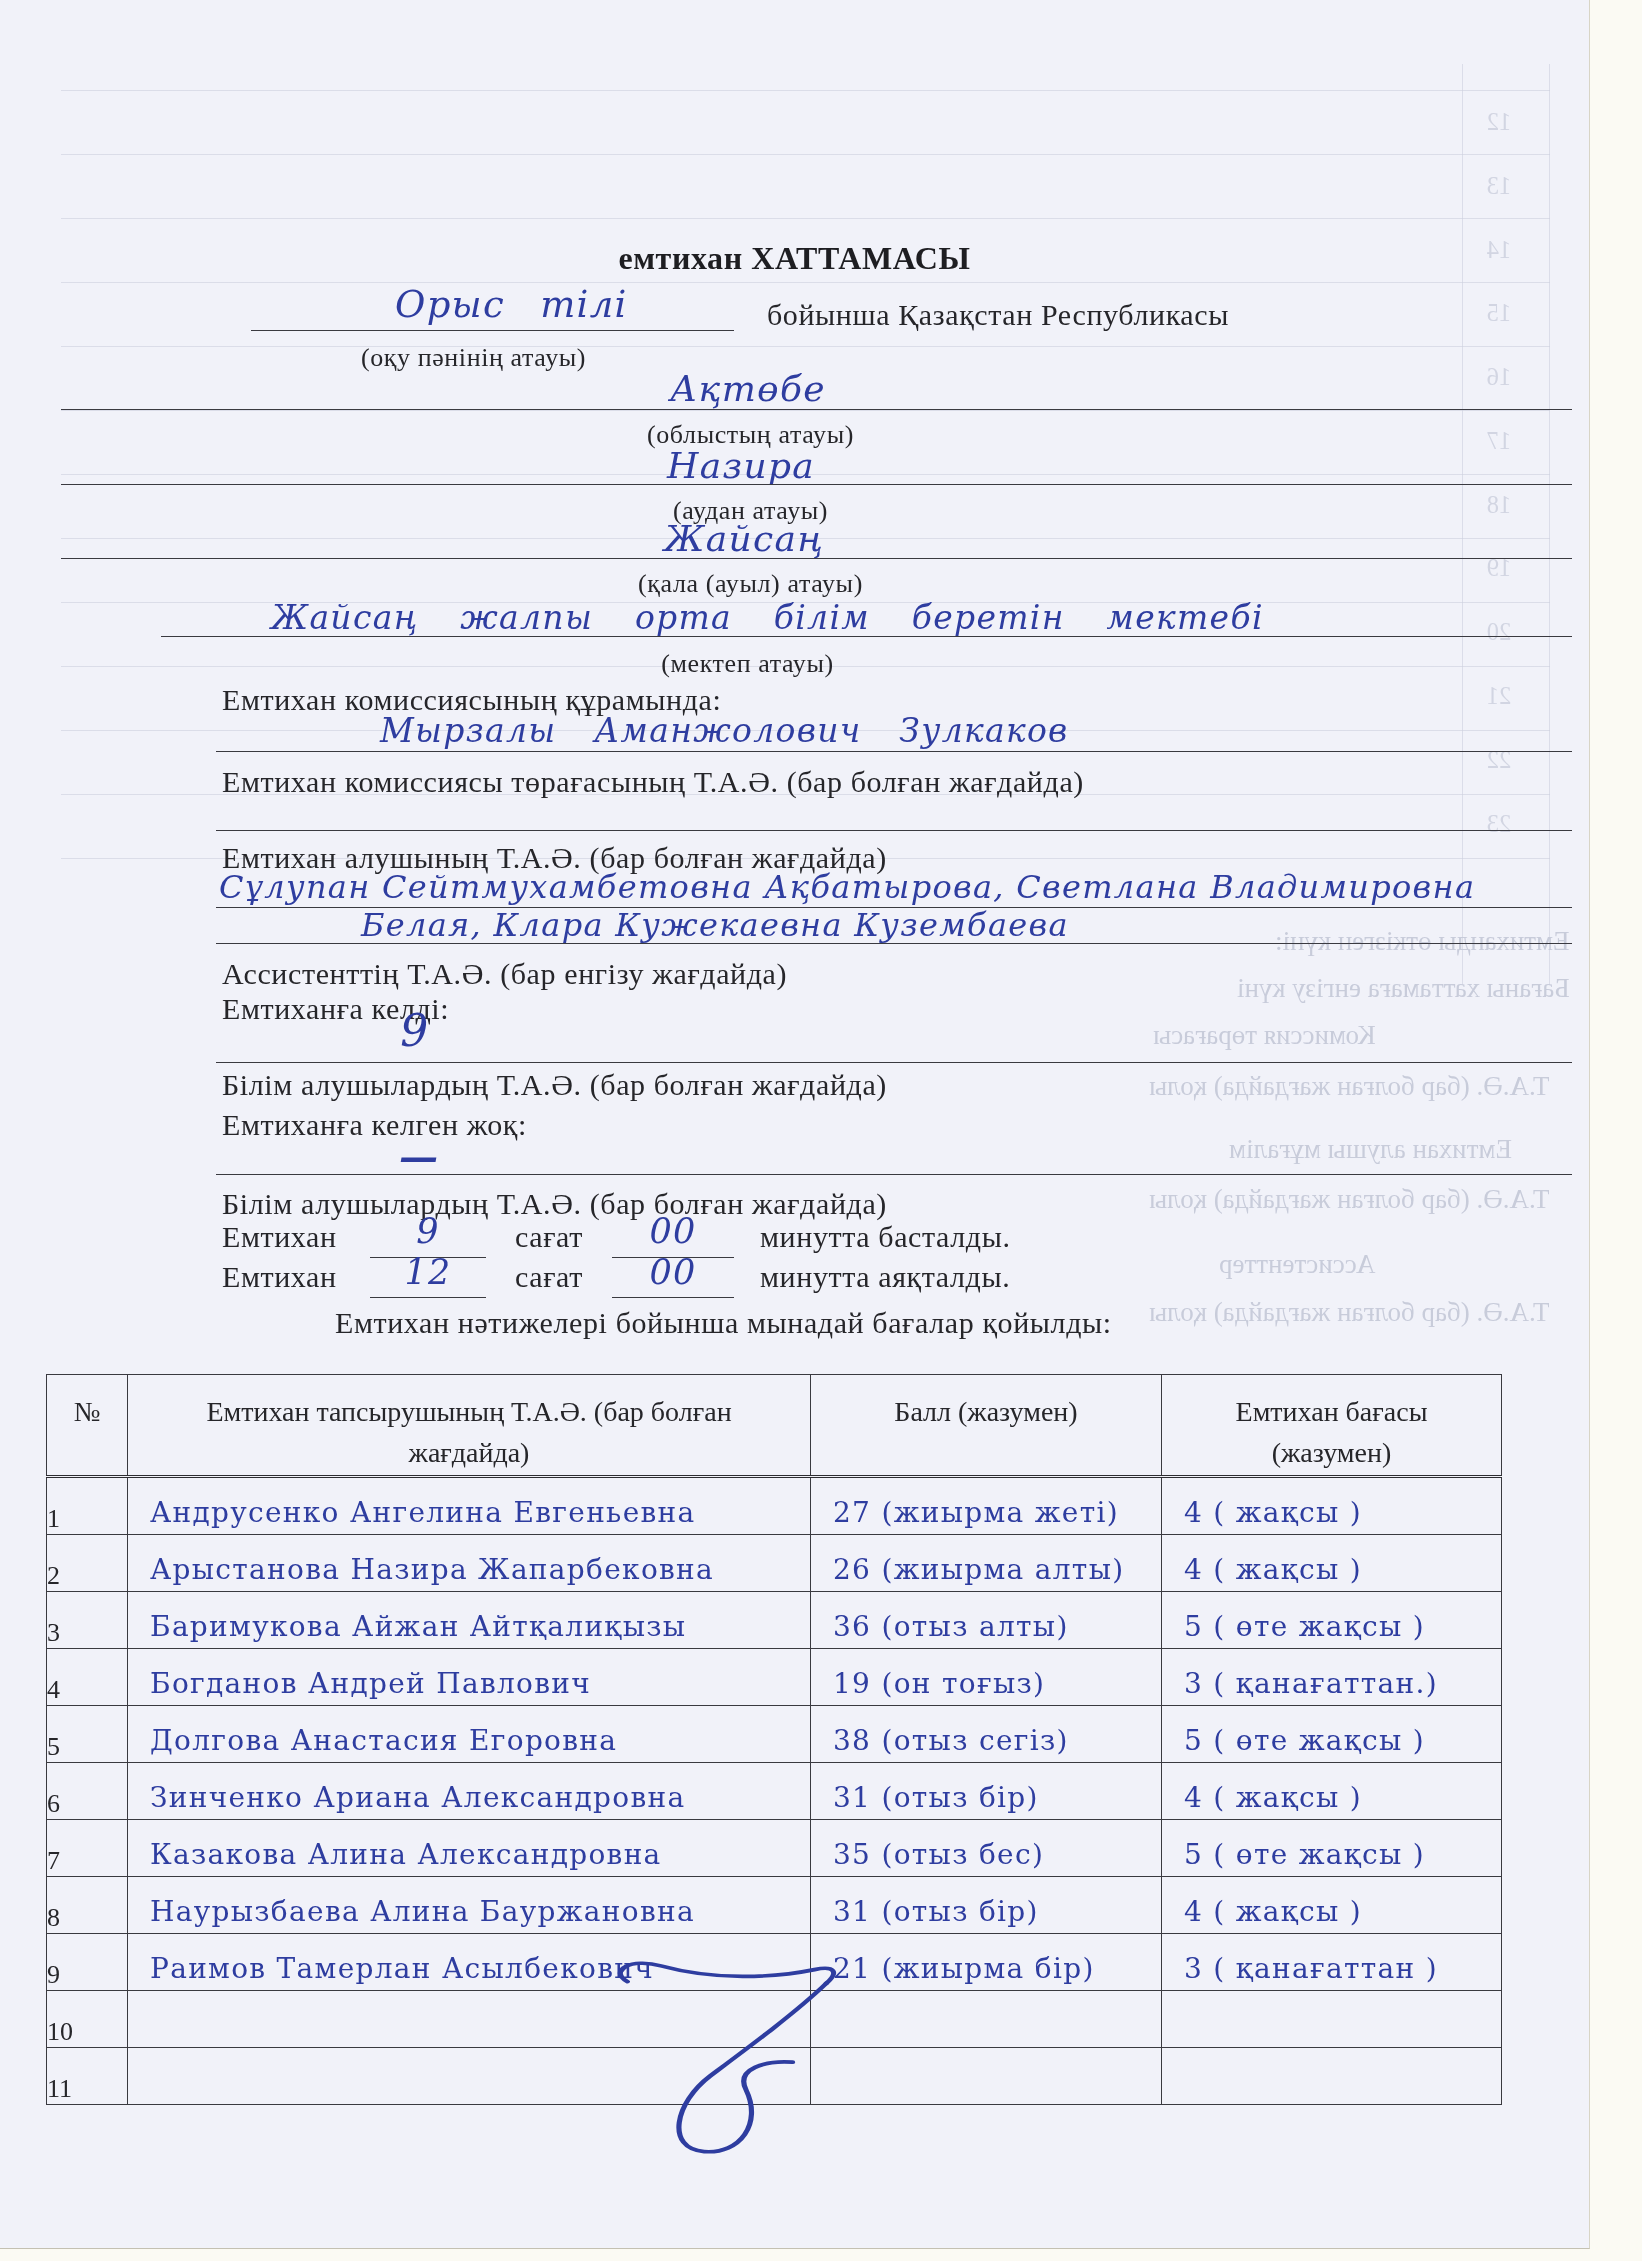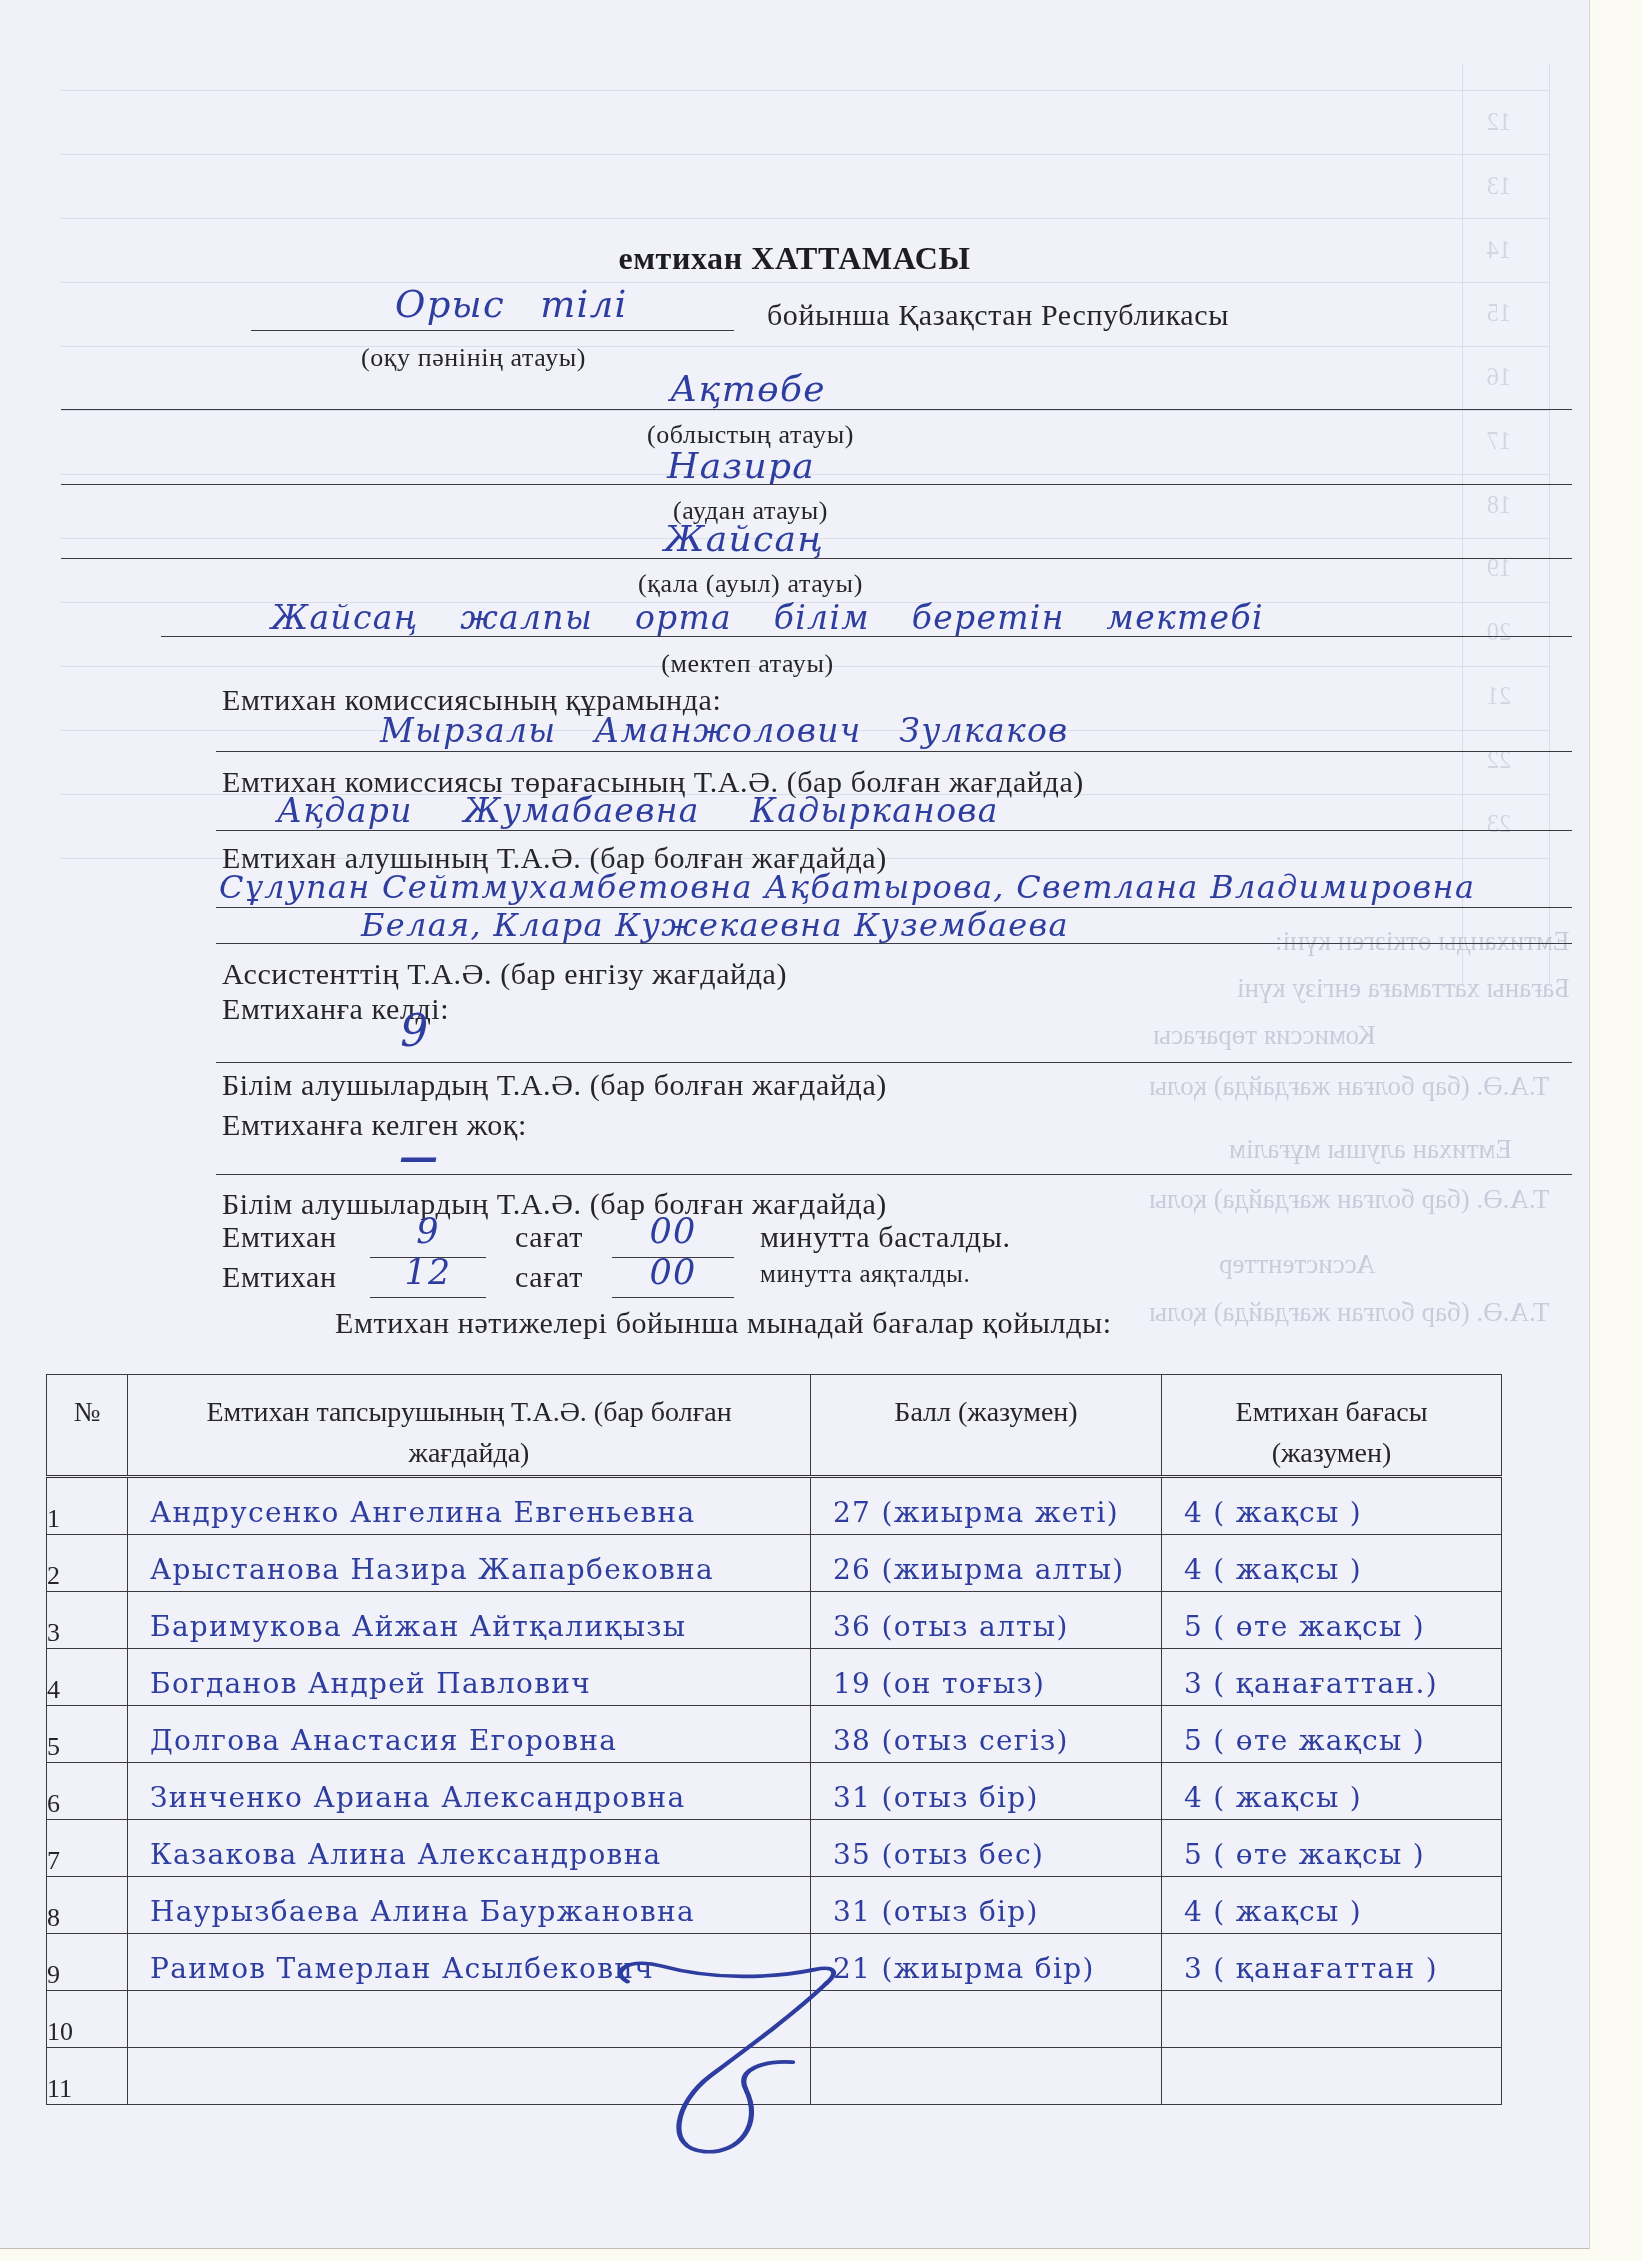--- a/index.html
+++ b/index.html
@@ -87,21 +87,20 @@
 
     <div class="hand" style="left:271px;top:598px;font-size:33px;word-spacing:30px">Жайсаң жалпы орта білім беретін мектебі</div>
     <div class="uline" style="left:161px;top:636px;width:1411px"></div>
     <div class="print cap" style="left:490px;top:649px;width:515px">(мектеп атауы)</div>
 
     <div class="print" style="left:222px;top:683px;font-size:30px">Емтихан комиссиясының құрамында:</div>
     <div class="hand" style="left:380px;top:711px;font-size:33px;word-spacing:26px">Мырзалы Аманжолович Зулкаков</div>
     <div class="uline" style="left:216px;top:751px;width:1356px"></div>
     <div class="print" style="left:222px;top:765px;font-size:30px">Емтихан комиссиясы төрағасының Т.А.Ә. (бар болған жағдайда)</div>
 
-    <div class="hand" style="left:277px;top:791px;font-size:33px;word-spacing:39px">Ақдари Жумабаевна Кадырканова</div>
     <div class="uline" style="left:216px;top:830px;width:1356px"></div>
     <div class="print" style="left:222px;top:841px;font-size:30px">Емтихан алушының Т.А.Ә. (бар болған жағдайда)</div>
 
     <div class="hand" style="left:219px;top:868px;font-size:32px">Сұлупан Сейтмухамбетовна Ақбатырова, Светлана Владимировна</div>
     <div class="uline" style="left:216px;top:907px;width:1356px"></div>
     <div class="hand" style="left:361px;top:906px;font-size:32px">Белая, Клара Кужекаевна Кузембаева</div>
     <div class="uline" style="left:216px;top:943px;width:1356px"></div>
     <div class="print" style="left:222px;top:957px;font-size:30px">Ассистенттің Т.А.Ә. (бар енгізу жағдайда)</div>
 
     <div class="print" style="left:222px;top:992px;font-size:30px">Емтиханға келді:</div>
@@ -121,21 +120,21 @@
     <div class="hand" style="left:612px;top:1211px;width:122px;text-align:center;font-size:35px">00</div>
     <div class="uline" style="left:612px;top:1257px;width:122px"></div>
     <div class="print" style="left:760px;top:1220px;font-size:30px">минутта басталды.</div>
 
     <div class="print" style="left:222px;top:1260px;font-size:30px">Емтихан</div>
     <div class="hand" style="left:370px;top:1252px;width:116px;text-align:center;font-size:35px">12</div>
     <div class="uline" style="left:370px;top:1297px;width:116px"></div>
     <div class="print" style="left:515px;top:1260px;font-size:30px">сағат</div>
     <div class="hand" style="left:612px;top:1252px;width:122px;text-align:center;font-size:35px">00</div>
     <div class="uline" style="left:612px;top:1297px;width:122px"></div>
-    <div class="print" style="left:760px;top:1260px;font-size:25px">минутта аяқталды.</div>
+    <div class="print" style="left:760px;top:1260px;font-size:30px">минутта аяқталды.</div>
 
     <div class="print" style="left:335px;top:1306px;font-size:30px">Емтихан нәтижелері бойынша мынадай бағалар қойылды:</div>
 
     <table class="results">
       <colgroup>
         <col style="width:81px">
           <col style="width:683px">
           <col style="width:351px">
           <col style="width:340px">
       </colgroup>

